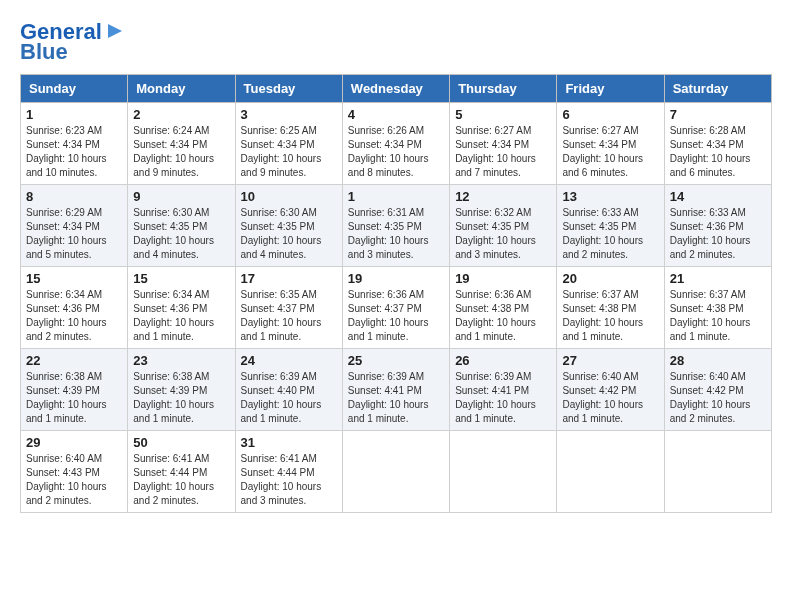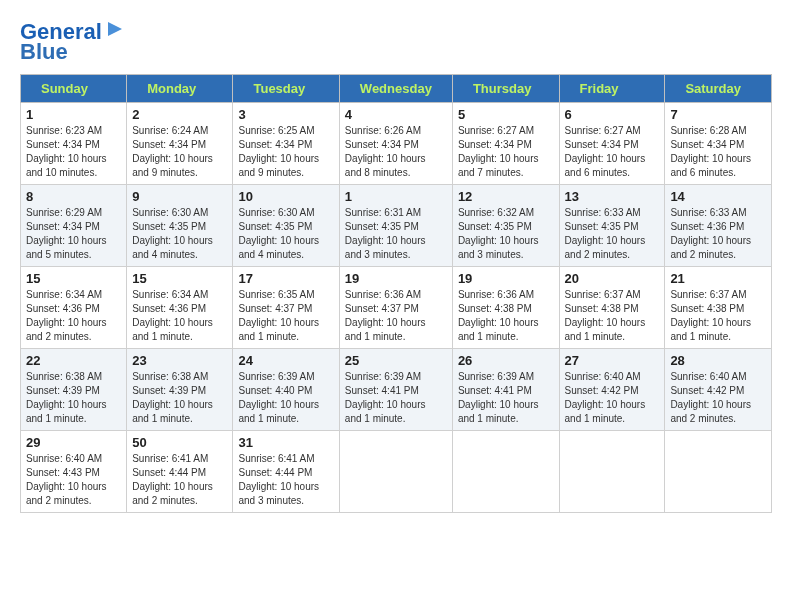--- a/index.html
+++ b/index.html
@@ -41,22 +41,22 @@
       font-weight: normal;
       color: #555;
     }
     .calendar {
       width: 100%;
       border-collapse: collapse;
       font-size: 10.5px;
     }
     .calendar thead tr th {
       background-color: #2e6db4;
-      color: #bef264;
-      padding: 6px 20px;
+      color: #ffffff;
+      padding: 6px 8px;
       text-align: left;
       font-size: 13px;
       font-weight: bold;
       border: 1px solid #c0c0c0;
     }
     .calendar tbody tr td {
       border: 1px solid #d0d0d0;
       padding: 4px 5px;
       vertical-align: top;
       width: 107px;
@@ -80,21 +80,21 @@
     }
     .empty-cell {
       background: #fff !important;
     }
   </style>
 </head>
 <body>
 
 <div class="header">
   <div class="logo">
-    <div style="display:flex; align-items:flex-start;">
+    <div style="display:flex; align-items:center;">
       <span class="logo-text">
         <span class="blue">General</span>
       </span>
       <svg width="22" height="22" viewBox="0 0 22 22" style="margin-left:2px; margin-top:-2px;">
         <polygon points="4,4 18,11 4,18" fill="#4a90d9"></polygon>
       </svg>
     </div>
     <span class="logo-text" style="color:#2e6db4; font-size:22px; font-weight:bold; margin-top:-4px;">Blue</span>
   </div>
   <div class="title-block">

